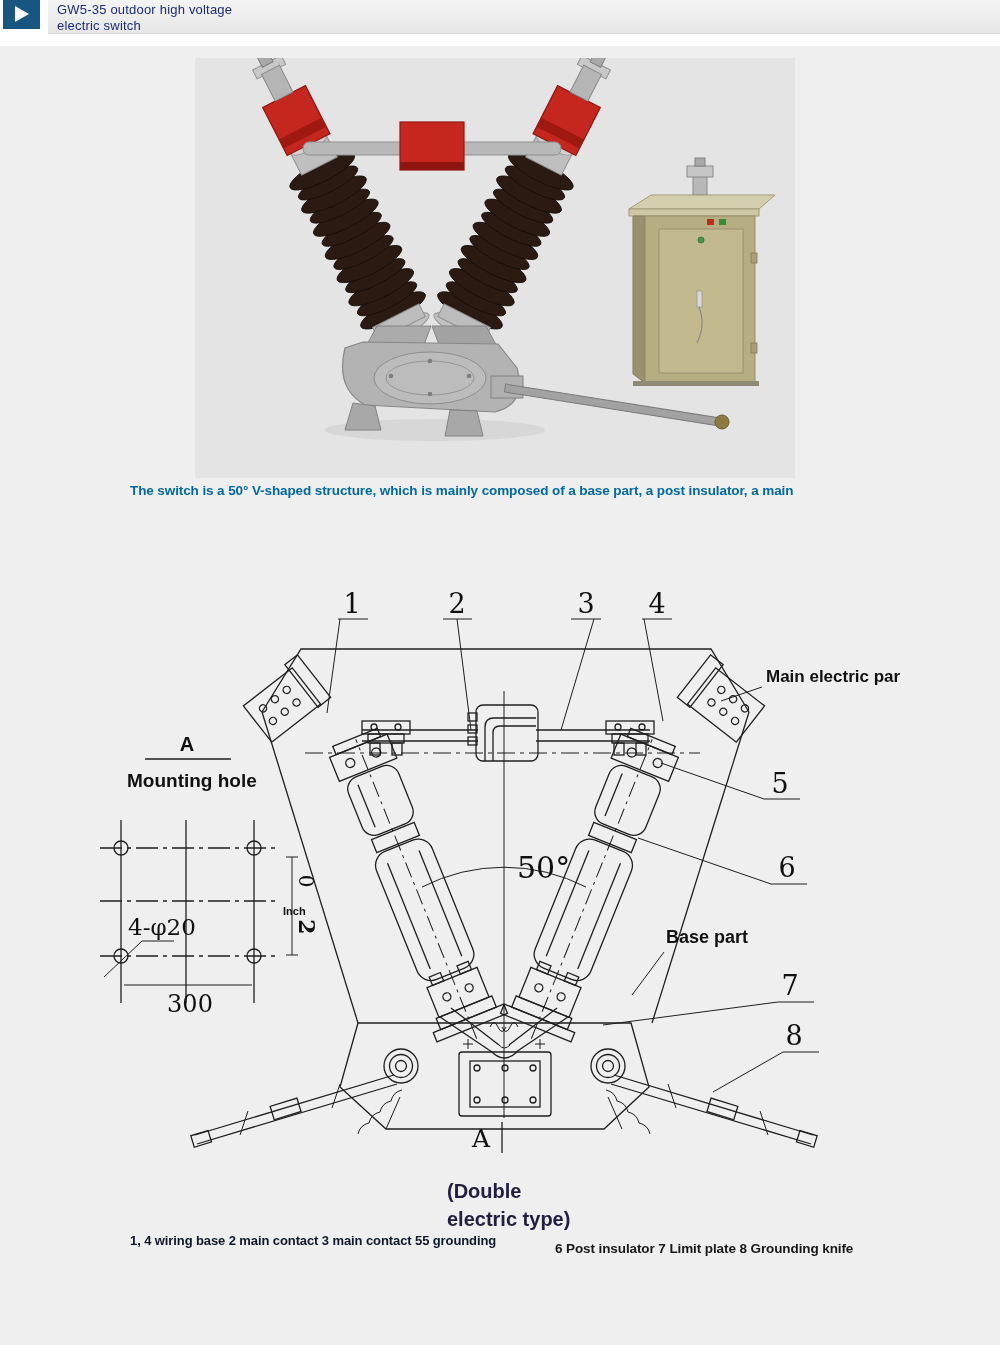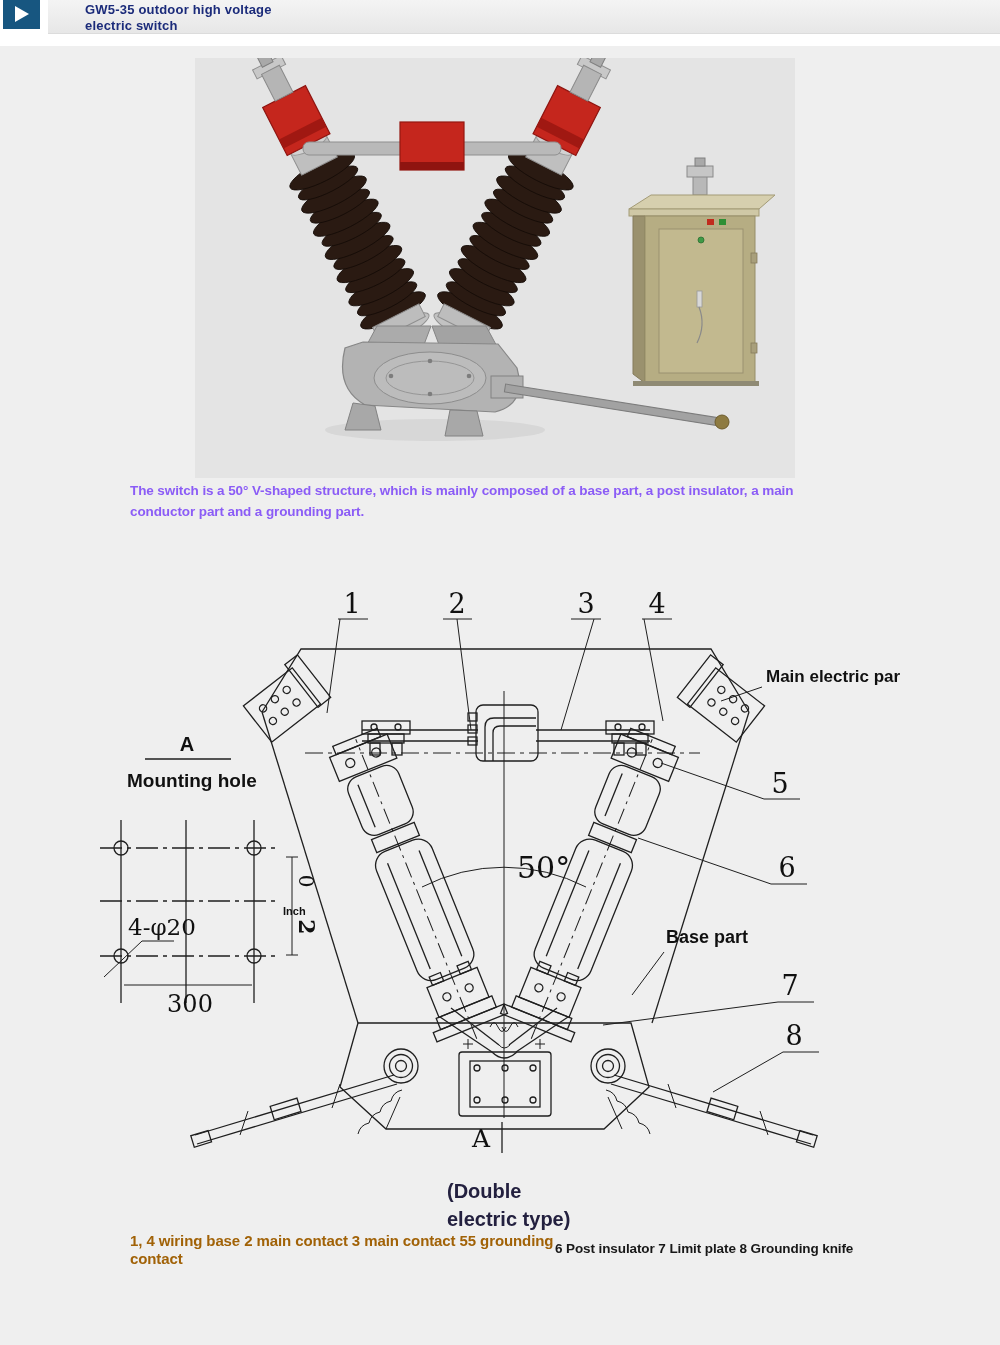--- a/index.html
+++ b/index.html
@@ -8,32 +8,32 @@
   .abs{position:absolute;}
 
   
   .hdr-band{left:48px;top:0;width:952px;height:33px;
             background:linear-gradient(180deg,#f4f4f4,#e7e7e7);
             border-bottom:1px solid #dcdcdc;}
   .hdr-icon{left:3px;top:0;width:37px;height:29px;background:#175680;}
   .hdr-icon .tri{position:absolute;left:12px;top:6px;width:0;height:0;
             border-top:8px solid transparent;border-bottom:8px solid transparent;
             border-left:14px solid #ffffff;}
-  .hdr-title{left:57px;top:2px;color:#1b2b7a;font-weight:bold;font-size:13px;
-            line-height:15.5px;letter-spacing:.2px;white-space:nowrap;margin-left:28px;}
+  .hdr-title{left:57px;top:2px;color:#1b2b7a;font-weight:normal;font-size:13px;
+            line-height:15.5px;letter-spacing:.2px;white-space:nowrap;}
 
   
   .sheet{left:0;top:46px;width:1000px;height:1299px;background:#efefef;}
 
   
-  .desc{left:130px;top:480px;color:#8b5cf6;font-weight:bold;font-size:13.5px;
+  .desc{left:130px;top:480px;color:#0369a1;font-weight:bold;font-size:13.5px;
         line-height:21px;white-space:nowrap;letter-spacing:-.1px;}
   .typenote{left:447px;top:1177px;color:#23203f;font-weight:bold;font-size:20px;
         line-height:28px;white-space:nowrap;}
-  .legendL{left:130px;top:1232px;color:#a16207;font-weight:bold;font-size:15px;
+  .legendL{left:130px;top:1232px;color:#0f172a;font-weight:bold;font-size:13px;
         line-height:18px;white-space:nowrap;letter-spacing:-.1px;}
   .legendR{left:555px;top:1241px;color:#181818;font-weight:bold;font-size:13.5px;
         white-space:nowrap;letter-spacing:-.1px;}
 
   
   svg.dg *{vector-effect:none;}
   svg.dg line,svg.dg path,svg.dg rect,svg.dg circle,svg.dg polyline,svg.dg polygon
       {stroke:#1f1f1f;stroke-width:1.3;fill:none;}
   svg.dg .thin{stroke-width:1;}
   svg.dg text{stroke:none;fill:#101010;}
@@ -138,21 +138,20 @@
     <rect x="62" y="98" width="5" height="16" fill="#d8d8d8" stroke="#9a9a9a" stroke-width="0.8"></rect>
     <path d="M64,114 q7,18 -2,36" stroke="#8a8a8a" stroke-width="1.2" fill="none"></path>
     <rect x="116" y="60" width="6" height="10" fill="#a89f7b" stroke="#857c5c" stroke-width="0.8"></rect>
     <rect x="116" y="150" width="6" height="10" fill="#a89f7b" stroke="#857c5c" stroke-width="0.8"></rect>
     <rect x="-2" y="188" width="126" height="5" fill="#8f8a74" stroke="none"></rect>
   </g>
 </svg>
 
 <div class="abs desc">
   <div>The switch is a 50°   V-shaped structure, which is mainly composed of a base part, a post insulator, a main</div>
-  <div>conductor part and a grounding part.</div>
 </div>
 
 <svg class="abs dg" style="left:100px;top:575px;" width="800" height="580" viewBox="0 0 800 580">
 
   <defs>
     <g id="dg-insu">
       <line x1="0" y1="18" x2="0" y2="-305" stroke-dasharray="16 5 3 5" class="thin"></line>
       <rect x="-38" y="-4" width="76" height="10"></rect>
       <rect x="-30" y="-16" width="60" height="12"></rect>
       <rect x="-27" y="-48" width="54" height="32"></rect>
@@ -361,15 +360,14 @@
   </g>
 </svg>
 
 <div class="abs typenote">
   <div>(Double</div>
   <div>electric type)</div>
 </div>
 
 <div class="abs legendL">
   <div>1, 4 wiring base 2 main contact 3 main contact 55 grounding</div>
-  <div>contact</div>
 </div>
 <div class="abs legendR">6 Post insulator 7 Limit plate 8 Grounding knife</div>
 
 </body></html>

